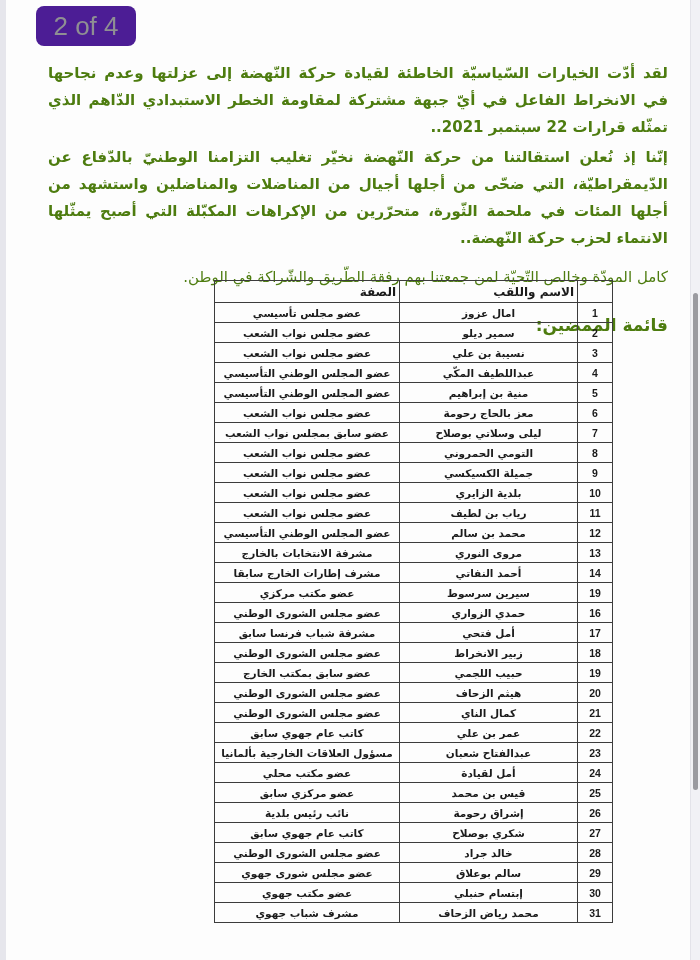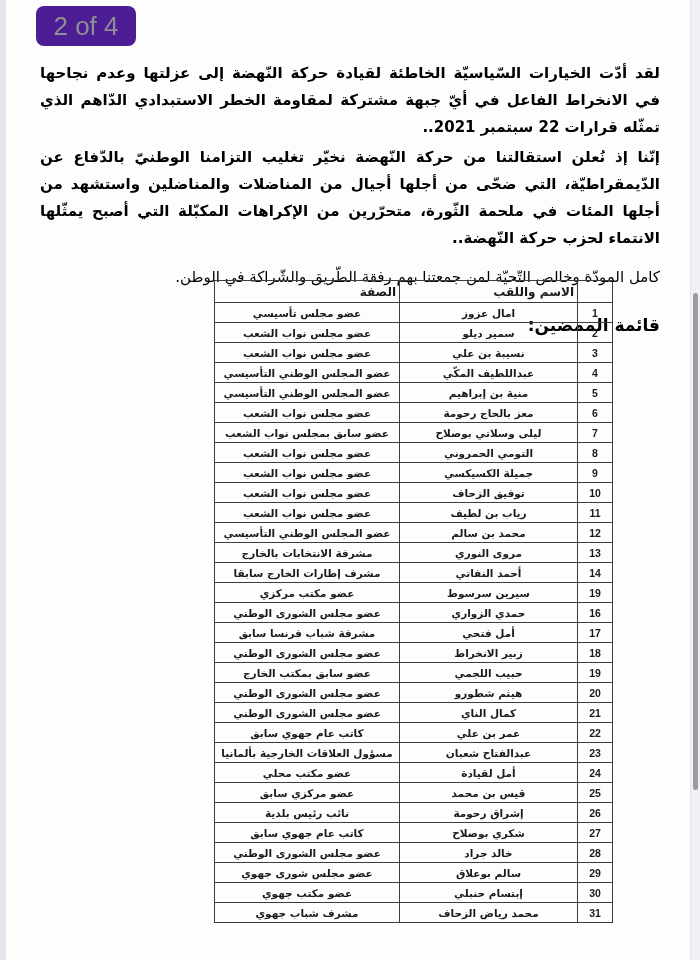--- a/index.html
+++ b/index.html
@@ -46,24 +46,24 @@
     color: #8f8f93;
     font-size: 26px;
     font-family: "Liberation Sans", sans-serif;
     display: flex;
     align-items: center;
     justify-content: center;
   }
   .doc-body {
     position: absolute;
     top: 60px;
-    right: 40px;
+    right: 32px;
     width: 620px;
     direction: rtl;
-    color: #000000;
+    color: #4d7c0f;
   }
   .para {
     font-size: 15px;
     line-height: 27px;
     text-align: justify;
     margin: 0 0 3px 0;
     font-weight: 700;
   }
   .para.regular {
     font-weight: 400;
@@ -184,21 +184,21 @@
     <td>التومي الحمروني</td>
     <td>عضو مجلس نواب الشعب</td>
   </tr>
           <tr>
     <td class="idx-cell">9</td>
     <td>جميلة الكسيكسي</td>
     <td>عضو مجلس نواب الشعب</td>
   </tr>
           <tr>
     <td class="idx-cell">10</td>
-    <td>توفيق الزحاف</td>
+    <td>بلدية الزايري</td>
     <td>عضو مجلس نواب الشعب</td>
   </tr>
           <tr>
     <td class="idx-cell">11</td>
     <td>رياب بن لطيف</td>
     <td>عضو مجلس نواب الشعب</td>
   </tr>
           <tr>
     <td class="idx-cell">12</td>
     <td>محمد بن سالم</td>
@@ -234,21 +234,21 @@
     <td>زبير الانخراط</td>
     <td>عضو مجلس الشورى الوطني</td>
   </tr>
           <tr>
     <td class="idx-cell">19</td>
     <td>حبيب اللجمي</td>
     <td>عضو سابق بمكتب الخارج</td>
   </tr>
           <tr>
     <td class="idx-cell">20</td>
-    <td>هيثم شطورو</td>
+    <td>هيثم الزحاف</td>
     <td>عضو مجلس الشورى الوطني</td>
   </tr>
           <tr>
     <td class="idx-cell">21</td>
     <td>كمال الناي</td>
     <td>عضو مجلس الشورى الوطني</td>
   </tr>
           <tr>
     <td class="idx-cell">22</td>
     <td>عمر بن علي</td>

